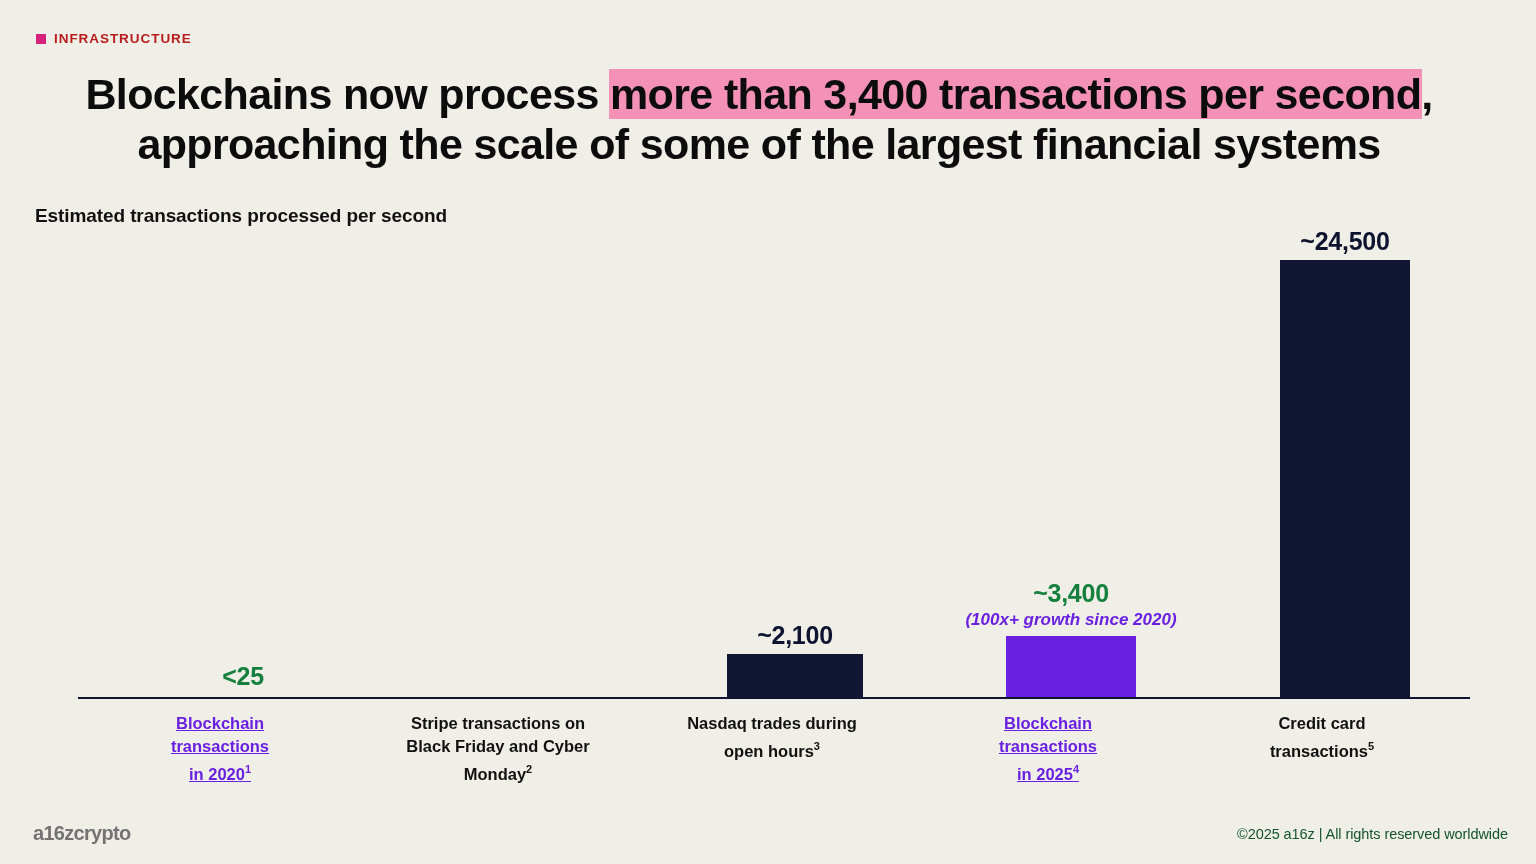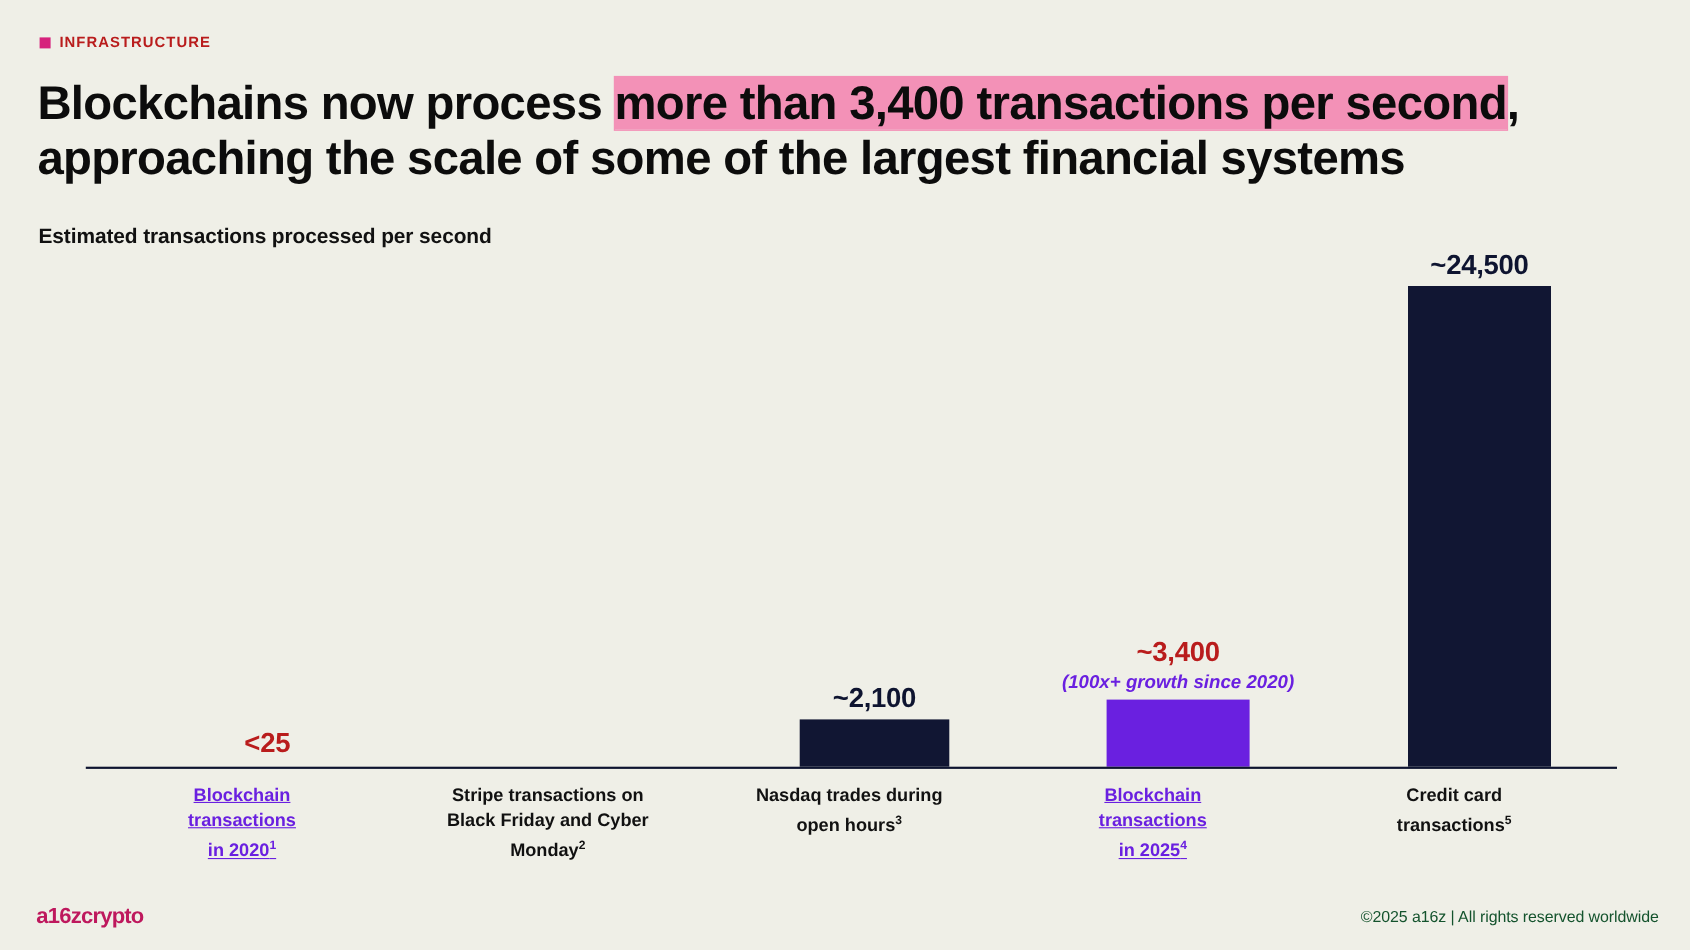--- a/index.html
+++ b/index.html
@@ -43,21 +43,21 @@
     position: absolute;
     left: 34px;
     top: 69px;
     width: 1450px;
     font-size: 43px;
     line-height: 50px;
     font-weight: 700;
     color: #0c0c0c;
     letter-spacing: -0.015em;
   }
-  .hl-line { display: block; white-space: nowrap; }
+  .hl-line { display: block; white-space: nowrap; text-align: center; }
   .hl-mark {
     background: #f391b7;
     box-shadow: 0 0 0 1px #f391b7;
   }
 
   
   .subtitle {
     position: absolute;
     left: 35px;
     top: 205px;
@@ -107,21 +107,21 @@
     padding-left: 46px;
   }
   .bar-value {
     font-size: 25px;
     font-weight: 700;
     letter-spacing: -0.01em;
     margin-bottom: 4px;
     white-space: nowrap;
     color: #0e1430;
   }
-  .bar-value.accent { color: #b91c1c; }
+  .bar-value.accent { color: #15803d; }
   .bar-note {
     font-size: 17px;
     font-weight: 700;
     font-style: italic;
     color: #6a20e0;
     margin-top: -2px;
     margin-bottom: 6px;
     white-space: nowrap;
   }
   .bar-rect {
@@ -150,21 +150,21 @@
     bottom: 0;
     width: 1536px;
     height: 58px;
   }
   .logo {
     position: absolute;
     left: 33px;
     top: 16px;
     font-size: 20px;
     font-weight: 700;
-    color: #be185d;
+    color: #737373;
     letter-spacing: -0.035em;
   }
   .sources {
     position: absolute;
     left: 172px;
     top: 20px;
     font-size: 14.5px;
     color: #1c1c1c;
     letter-spacing: -0.005em;
   }

